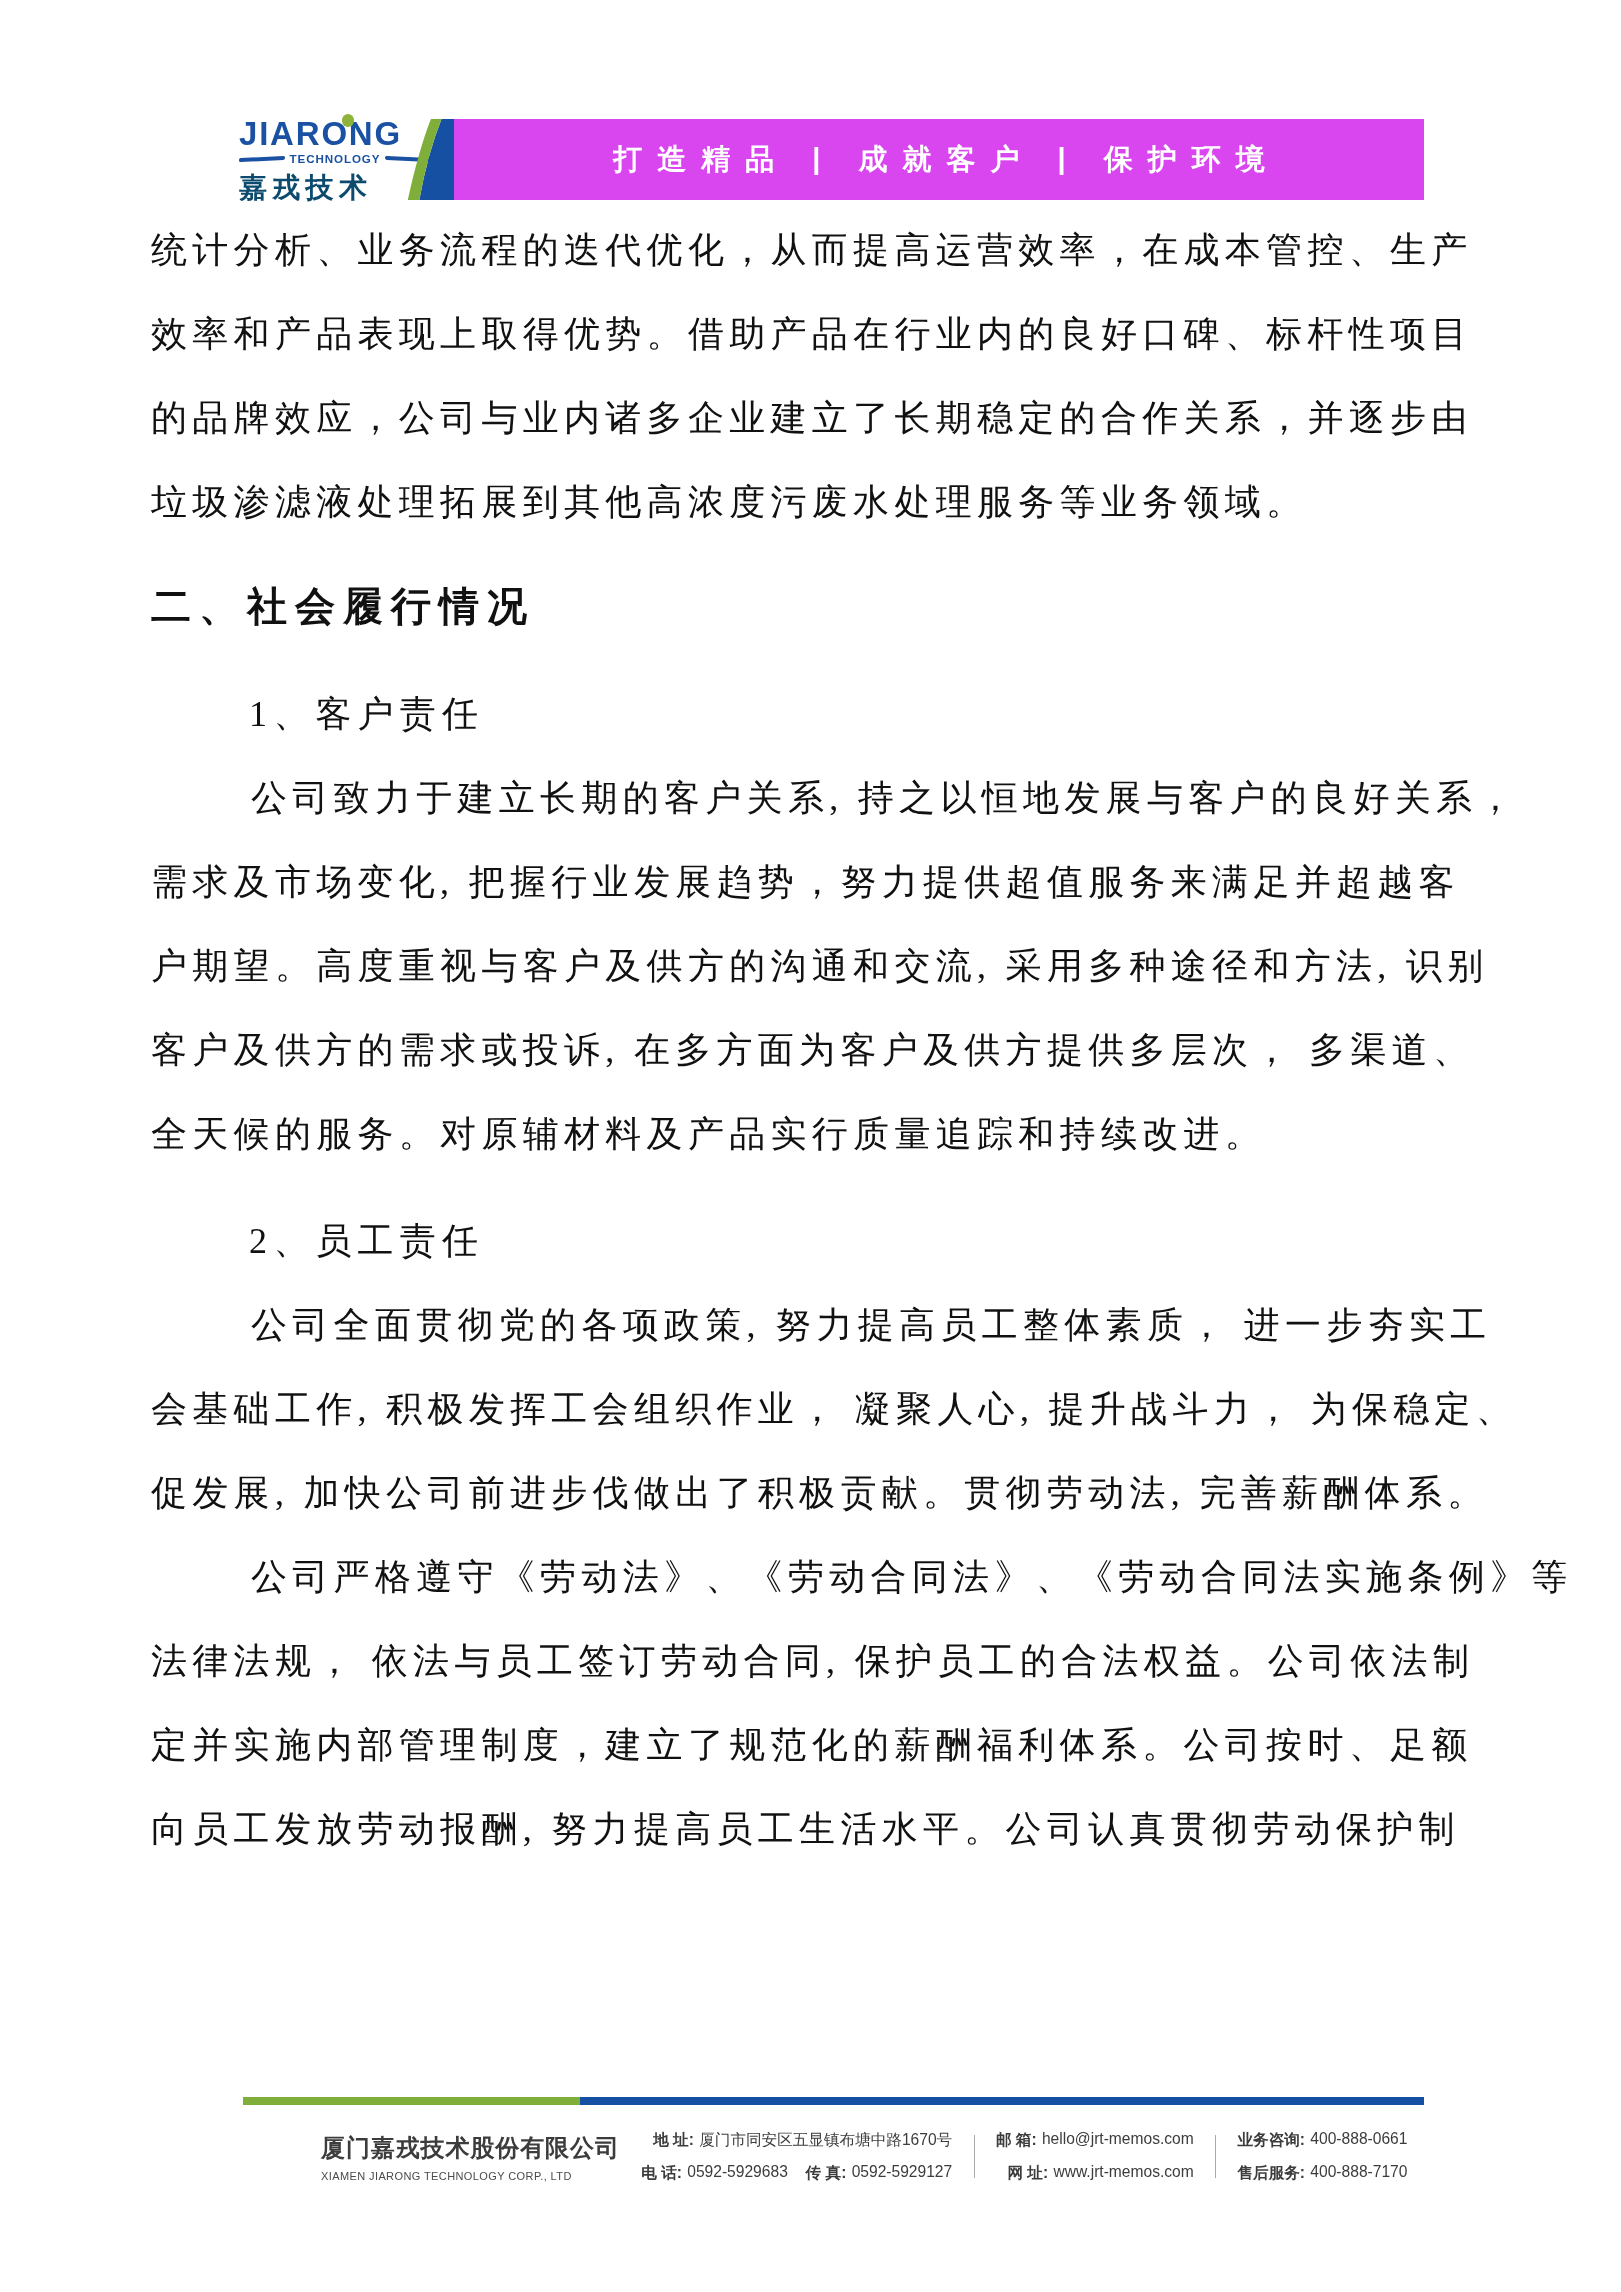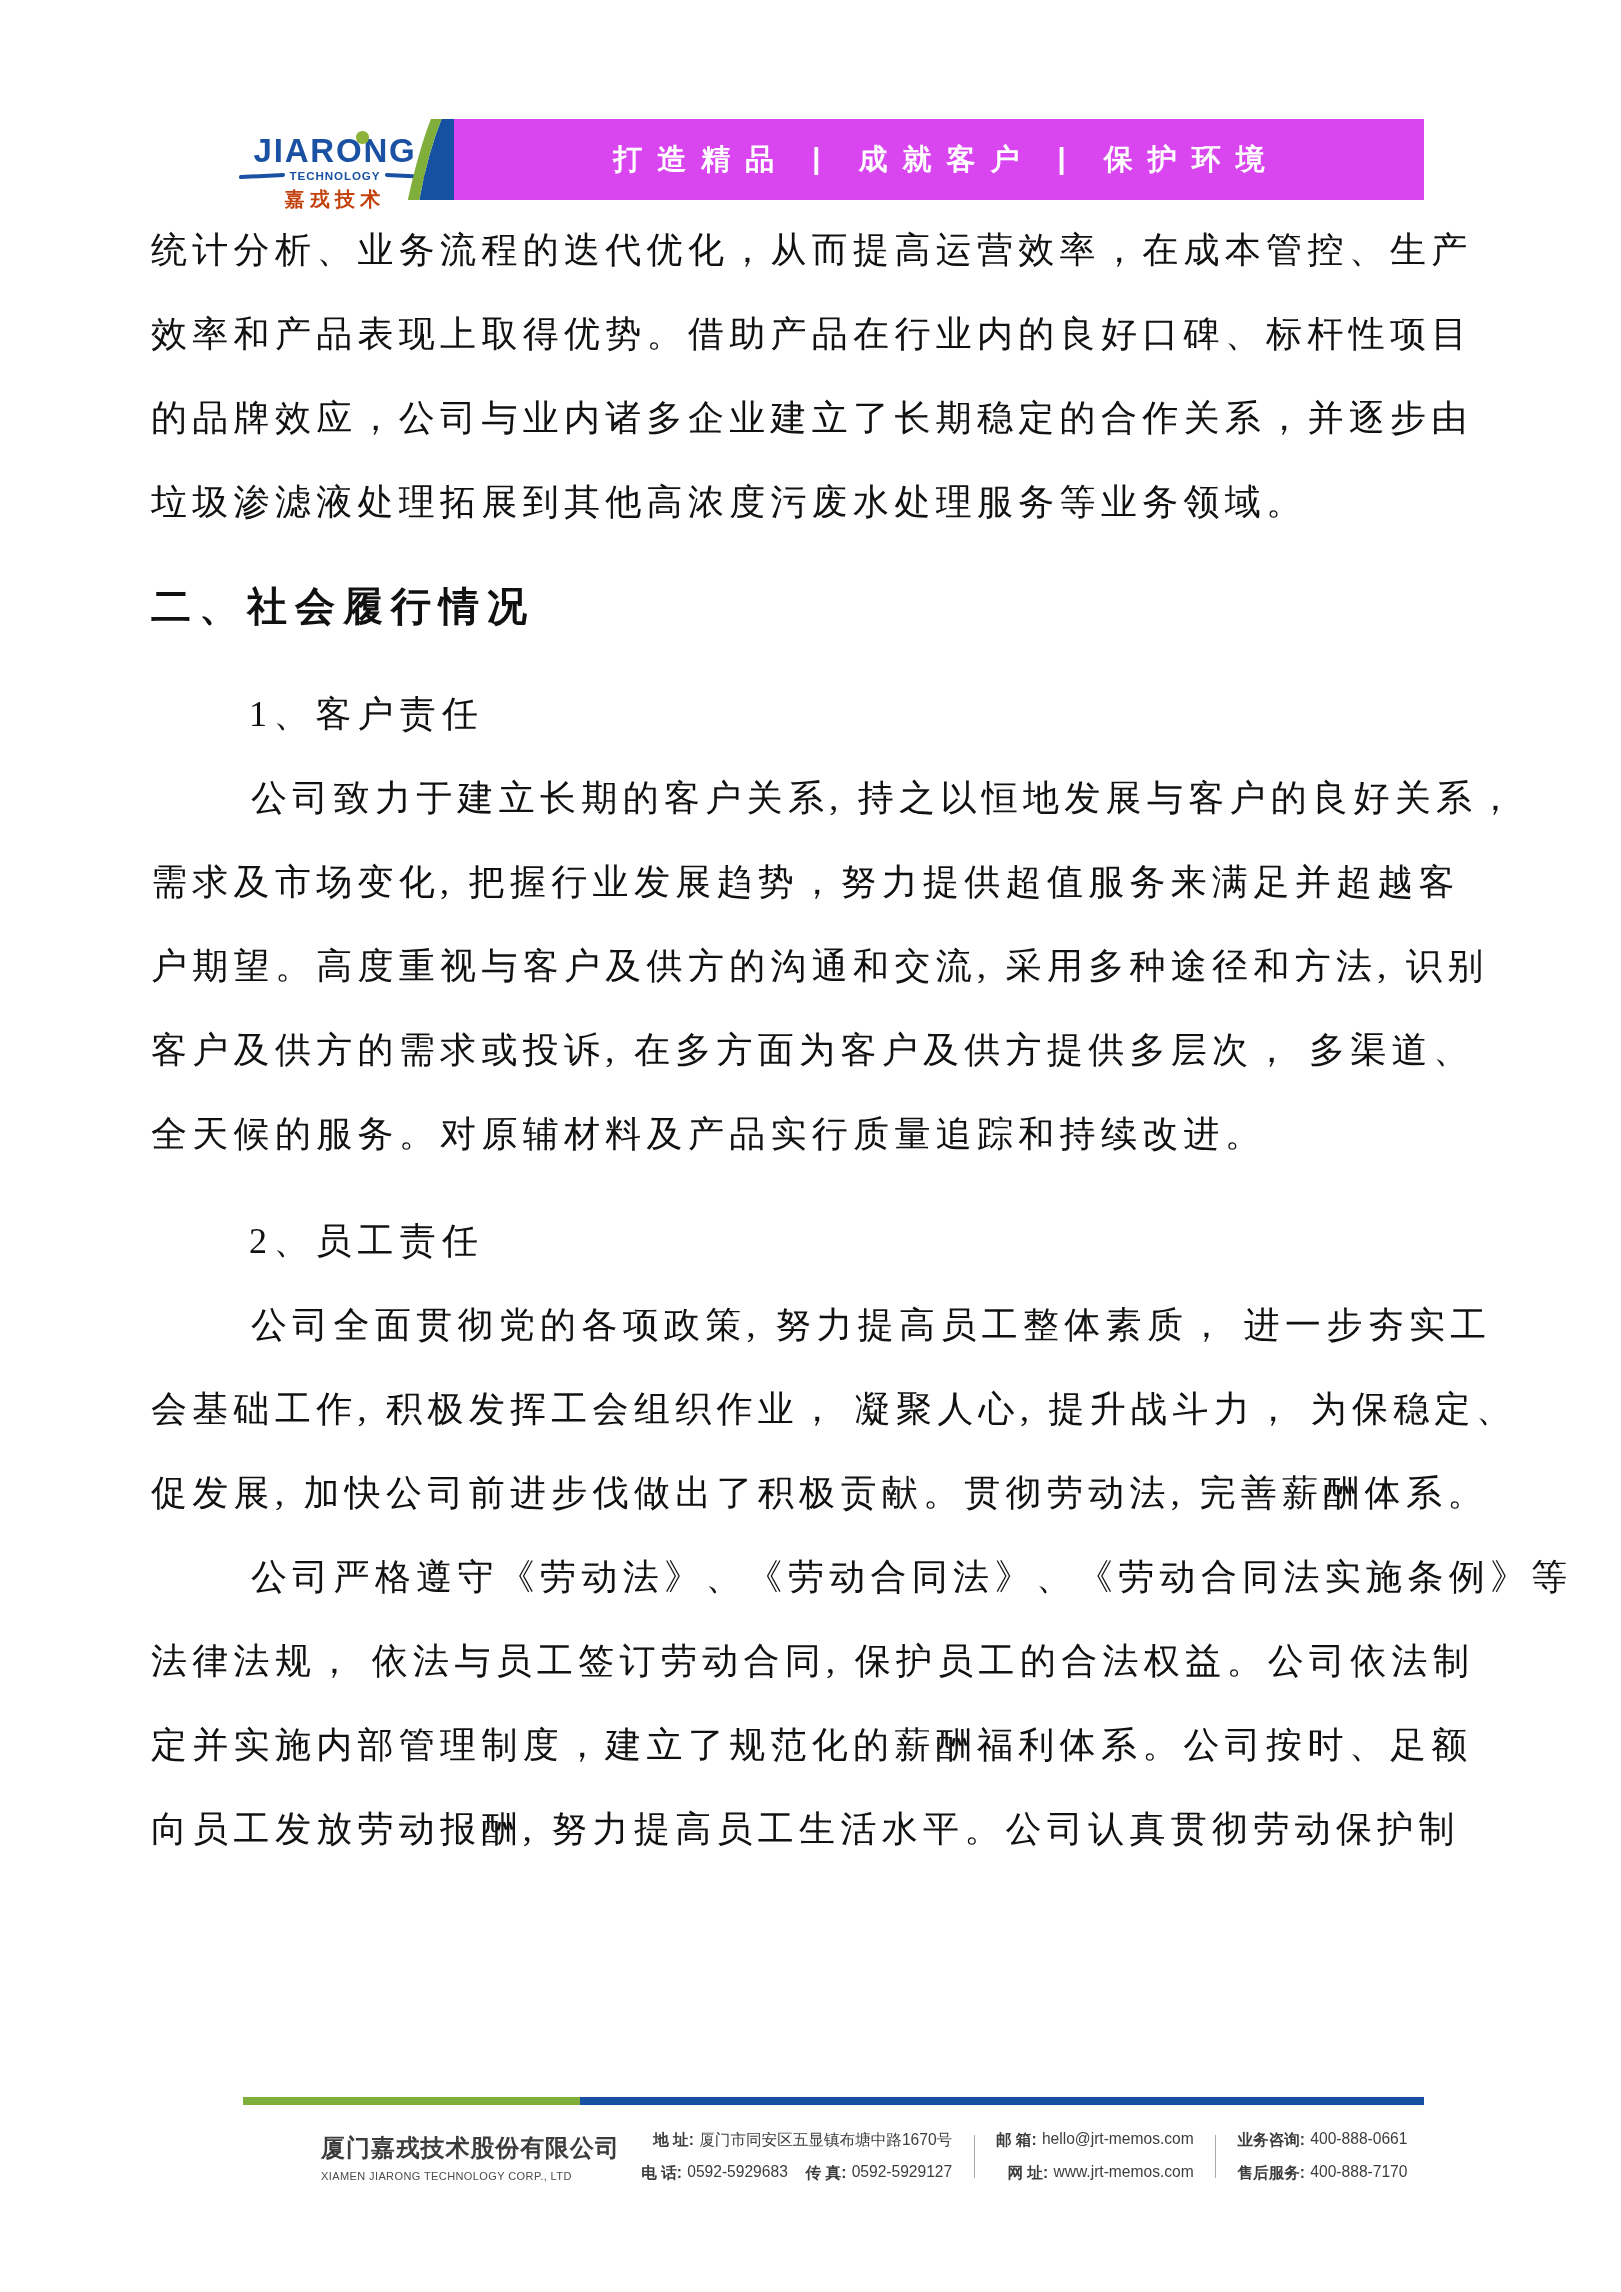--- a/index.html
+++ b/index.html
@@ -7,42 +7,42 @@
     position:relative;
     width:1622px;height:2293px;
     background:#ffffff;
     overflow:hidden;
     font-family:"Liberation Serif", serif;
     color:#111;
   }
 
   
   .logo{
-    position:absolute;top:135px;left:239px;width:192px;
+    position:absolute;top:118px;left:239px;width:192px;
     font-family:"Liberation Sans", sans-serif;
-    text-align:center;
+    text-align:left;
   }
   .logo .brand{
     font-size:33px;font-weight:bold;color:#1a51a2;letter-spacing:1.8px;
     line-height:32px;white-space:nowrap;
   }
   .logo .brand .o{position:relative;display:inline-block;}
   .logo .brand .o .dot{
     position:absolute;top:-3.6px;right:-5.3px;width:12.5px;height:12.5px;border-radius:50%;
     background:#8db33a;
   }
   .logo .techrow{display:flex;align-items:center;gap:4.5px;margin-top:1.8px;}
   .logo .techrow .swoosh{flex:1;height:3.6px;background:#1a51a2;border-radius:1.8px;}
   .logo .techrow .swoosh.left{transform:skewY(-3deg);}
   .logo .techrow .swoosh.right{transform:skewY(3deg);}
   .logo .tech{
     font-size:11.6px;font-weight:bold;color:#1a51a2;letter-spacing:0.9px;white-space:nowrap;
   }
   .logo .cn{
-    font-size:20px;font-weight:bold;color:#c2410c;letter-spacing:5.3px;margin-top:4.5px;white-space:nowrap;
+    font-size:28px;font-weight:bold;color:#0c4a6e;letter-spacing:5.3px;margin-top:4.5px;white-space:nowrap;
   }
 
   .banner{
     position:absolute;top:119px;left:390px;width:1034px;height:81px;
     display:flex;align-items:stretch;
   }
   .banner .crest{flex:0 0 64px;height:81px;}
   .banner .bar{
     flex:1;background:#d946ef;
     display:flex;align-items:center;justify-content:center;

